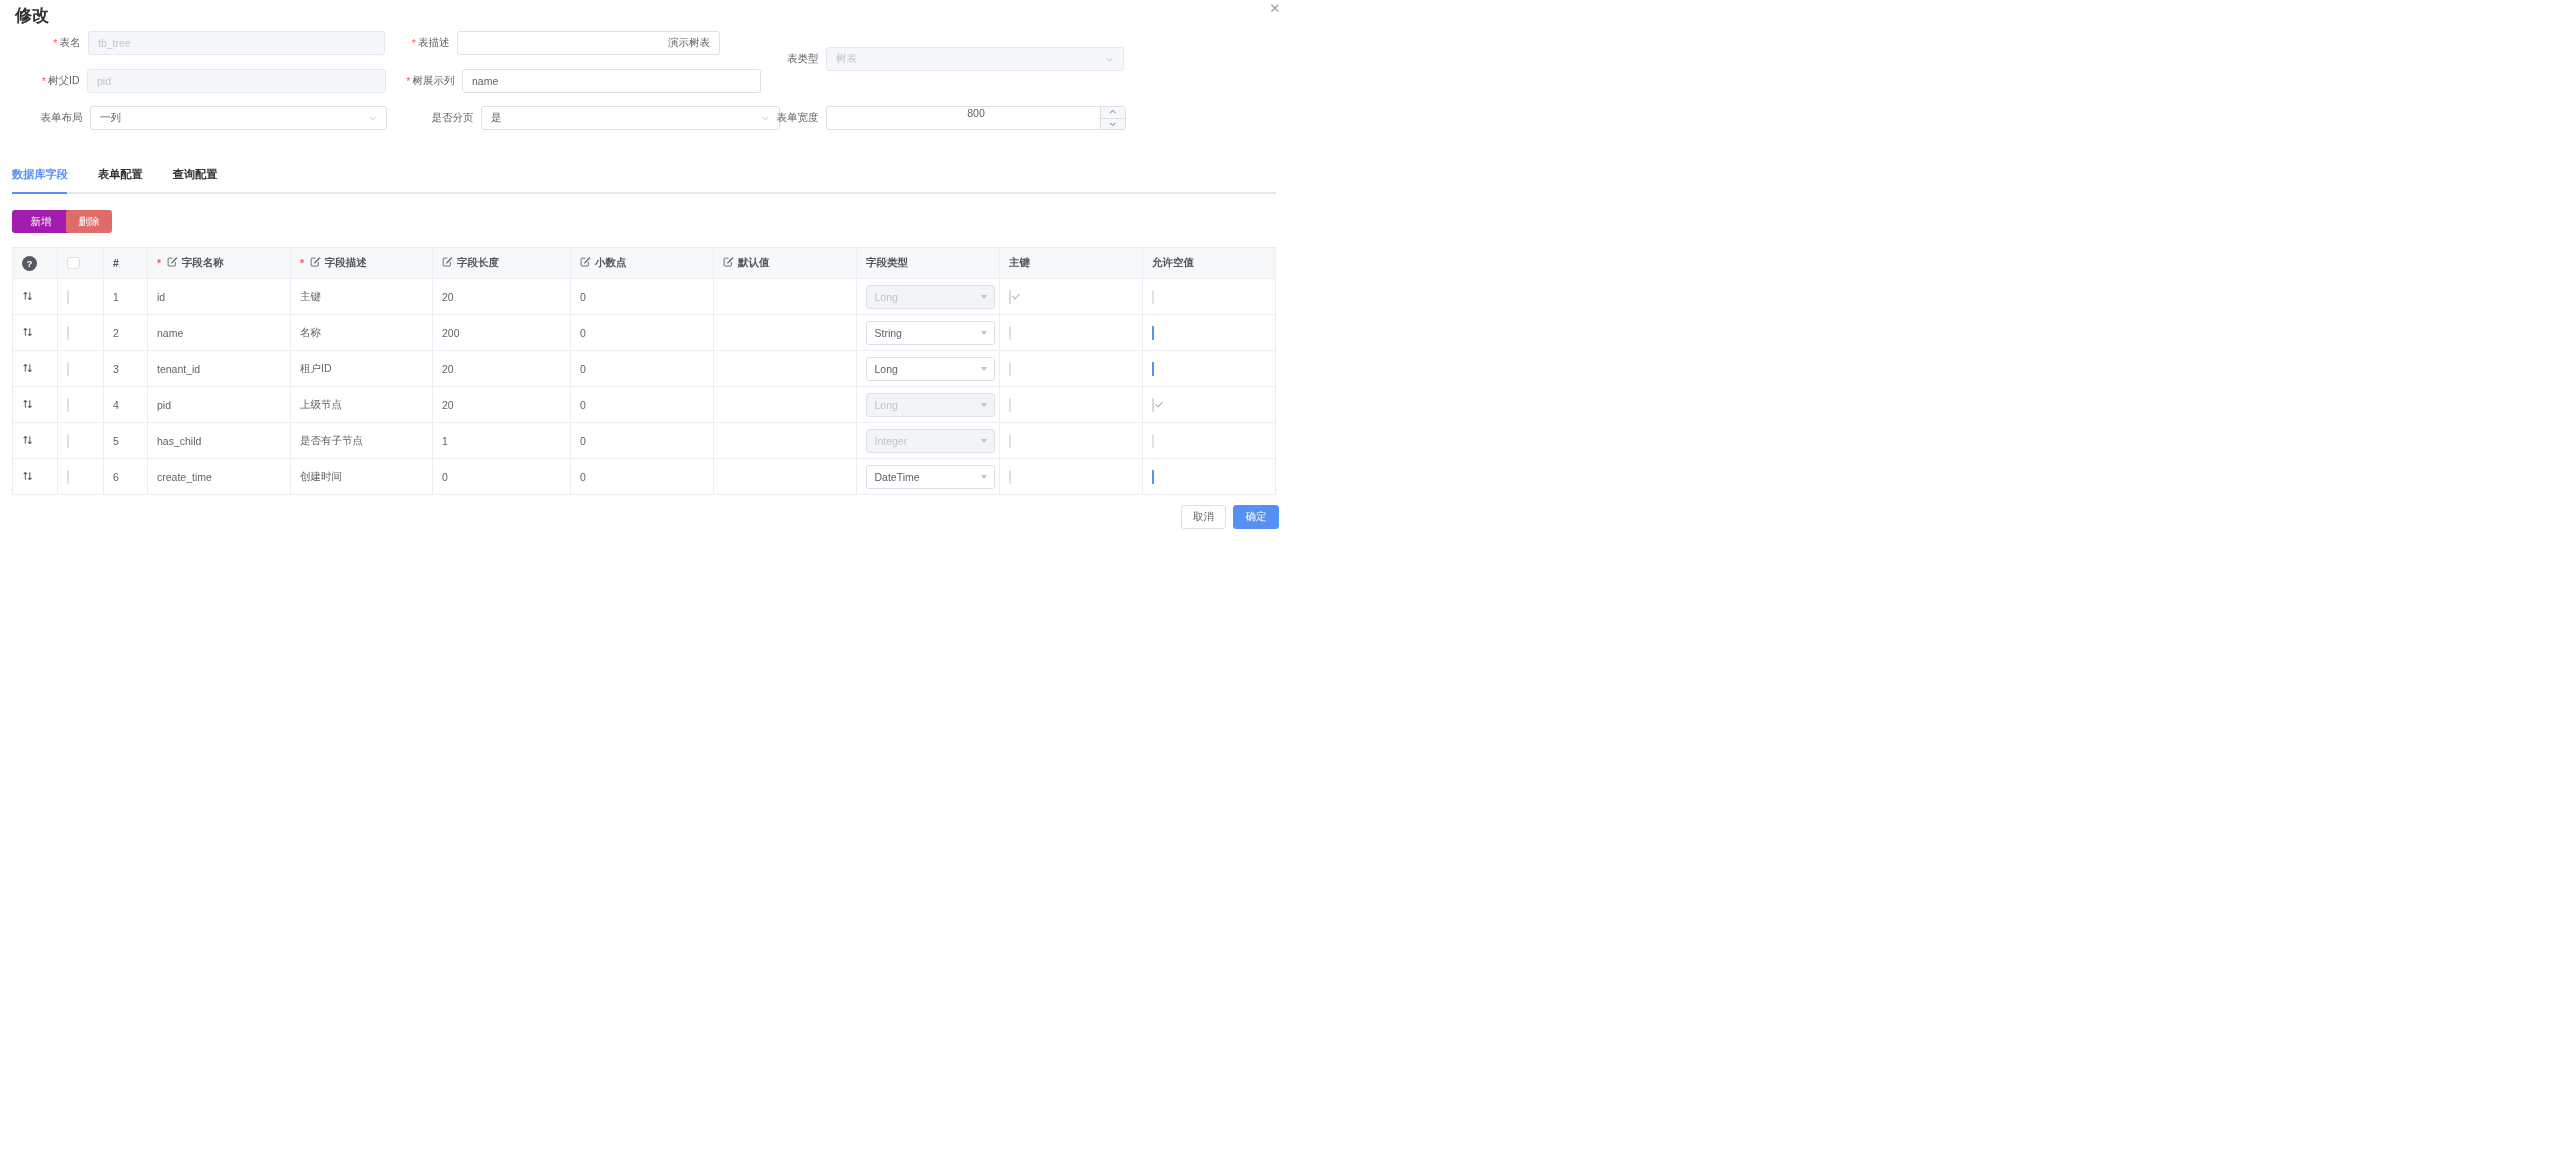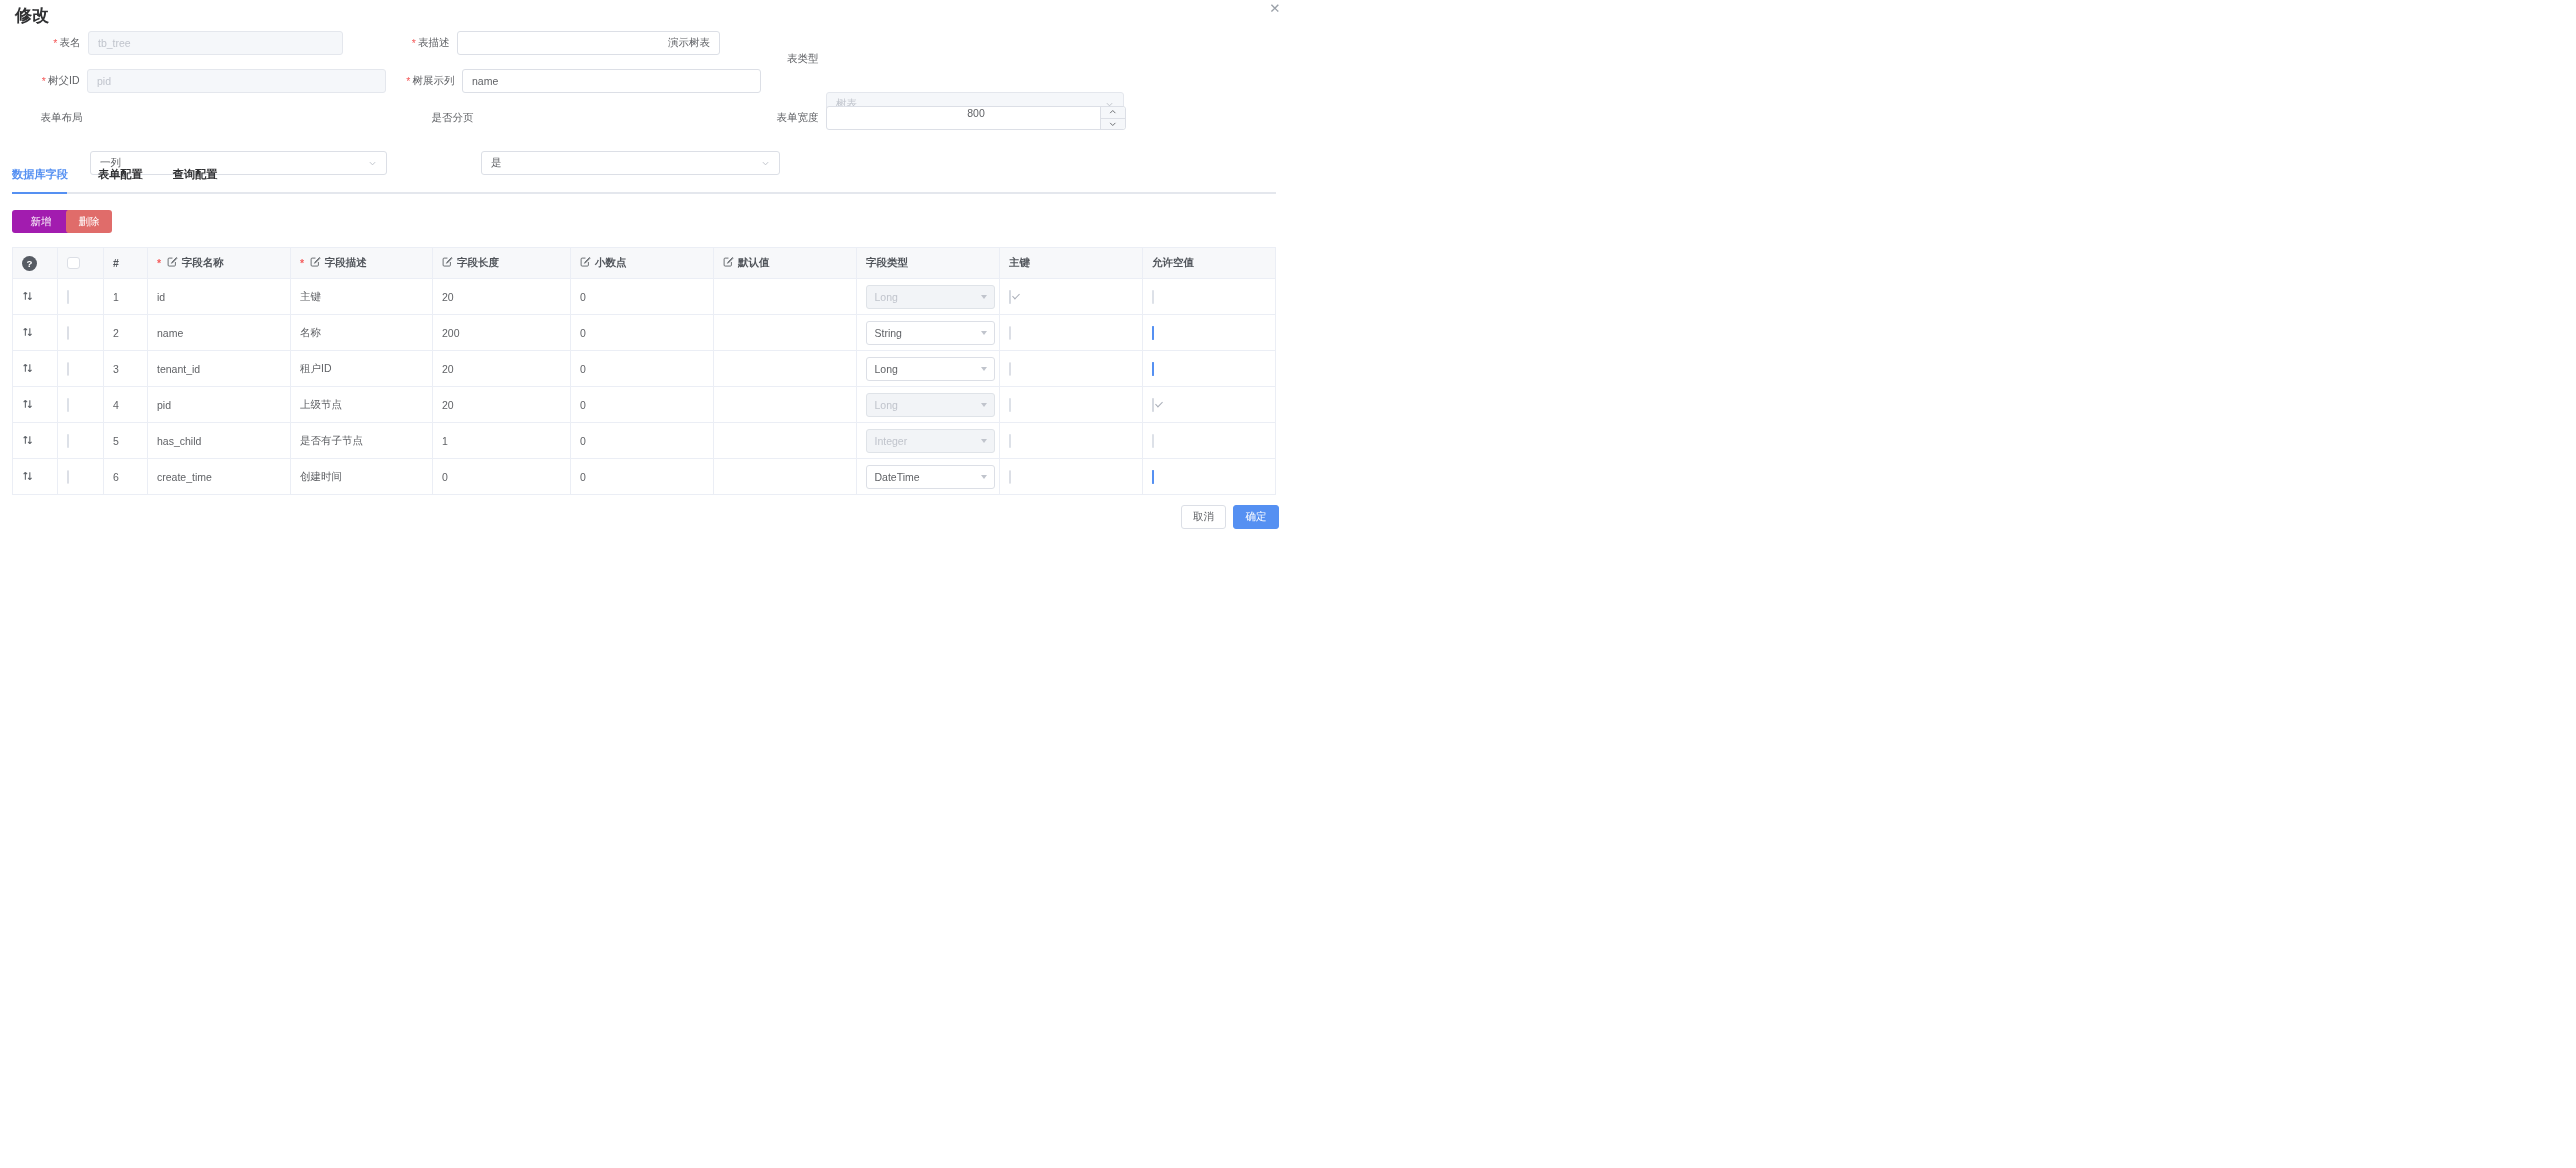--- a/index.html
+++ b/index.html
@@ -8,21 +8,21 @@
   .title{position:absolute;left:15px;top:3.7px;font-size:17px;font-weight:700;color:#303133;}
   .close{position:absolute;right:7.5px;top:0;font-size:13.4px;color:#9aa0a8;cursor:pointer;line-height:18px;}
 
   
   .field{position:absolute;height:24px;display:flex;align-items:stretch;}
   .flabel{display:flex;align-items:center;justify-content:flex-end;padding-right:7.5px;box-sizing:border-box;color:#606266;white-space:nowrap;}
   .star{color:#F45B5B;margin-right:2.2px;font-style:normal;}
   .ctrl{box-sizing:border-box;height:24px;border:0.7px solid #DCDFE6;border-radius:3px;background:#fff;
         color:#606266;font-size:10.5px;padding:0 9px;outline:none;font-family:inherit;}
   input.ctrl:disabled{background:#F5F7FA;border-color:#E4E7ED;color:#C0C4CC;}
-  .selctrl{position:relative;display:flex;align-items:center;justify-content:space-between;margin-top:45px;}
+  .selctrl{position:relative;display:flex;align-items:center;justify-content:space-between;}
   .selctrl.disabled{background:#F5F7FA;border-color:#E4E7ED;color:#C0C4CC;}
   .chev{display:flex;align-items:center;}
   .numctrl{position:relative;display:flex;align-items:flex-start;padding:0;}
   .num-val{flex:1;text-align:center;color:#606266;}
   .stepper{position:absolute;right:0;top:0;bottom:0;width:24px;border-left:0.7px solid #DCDFE6;display:flex;flex-direction:column;}
   .step{flex:1;background:#F5F7FA;display:flex;align-items:center;justify-content:center;cursor:pointer;}
   .step.up{border-bottom:0.7px solid #DCDFE6;border-top-right-radius:3px;}
   .step.down{border-bottom-right-radius:3px;}
 
   
@@ -69,21 +69,21 @@
 
 <div class="modal">
   <div class="title">修改</div>
   <div class="close">✕</div>
 
   <div class="field" style="left:6px;top:31px">
     <div class="flabel" style="width:82px">
         <i class="star">*</i>
         <span>表名</span>
       </div>
-    <input class="ctrl" style="width: 255px;" disabled="" value="tb_tree">
+    <input class="ctrl" style="width: 297px;" disabled="" value="tb_tree">
   </div>
   <div class="field" style="left:370px;top:31px">
     <div class="flabel" style="width:87px">
         <i class="star">*</i>
         <span>表描述</span>
       </div>
     <input class="ctrl" style="width: 263px; text-align: right;" value="演示树表">
   </div>
   <div class="field" style="left:736px;top:47px">
     <div class="flabel" style="width:90px">

